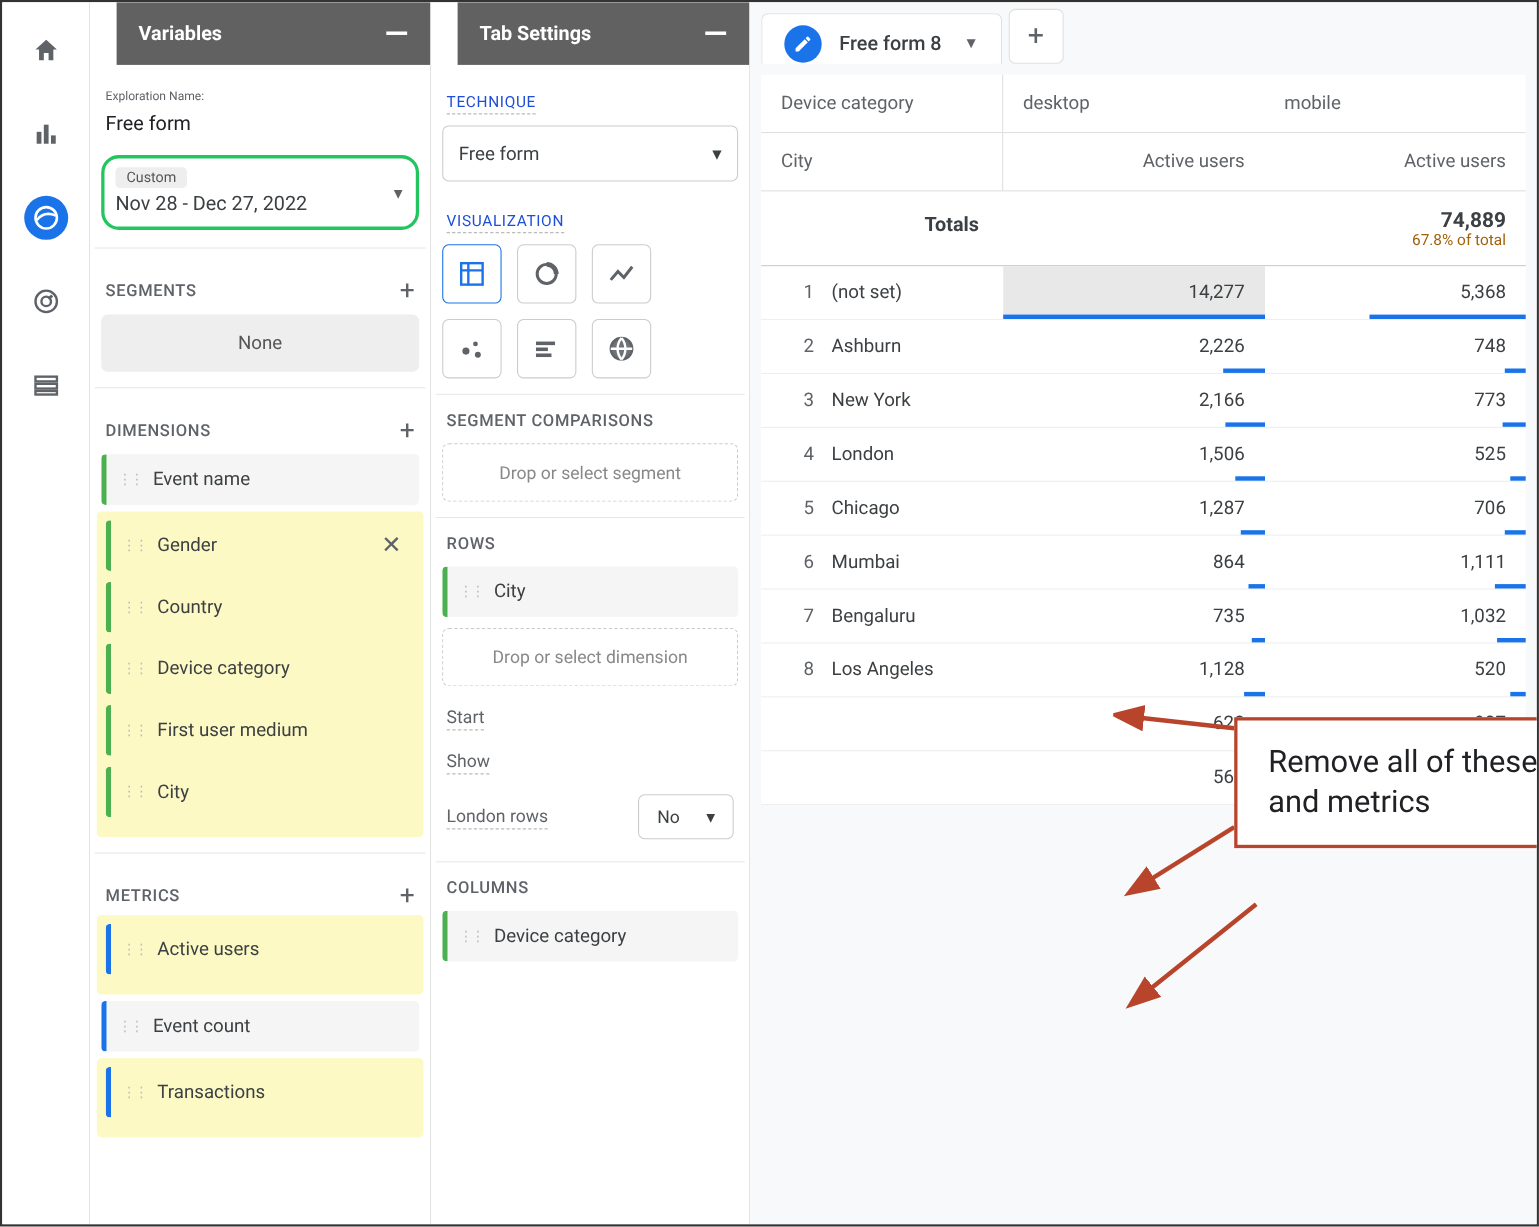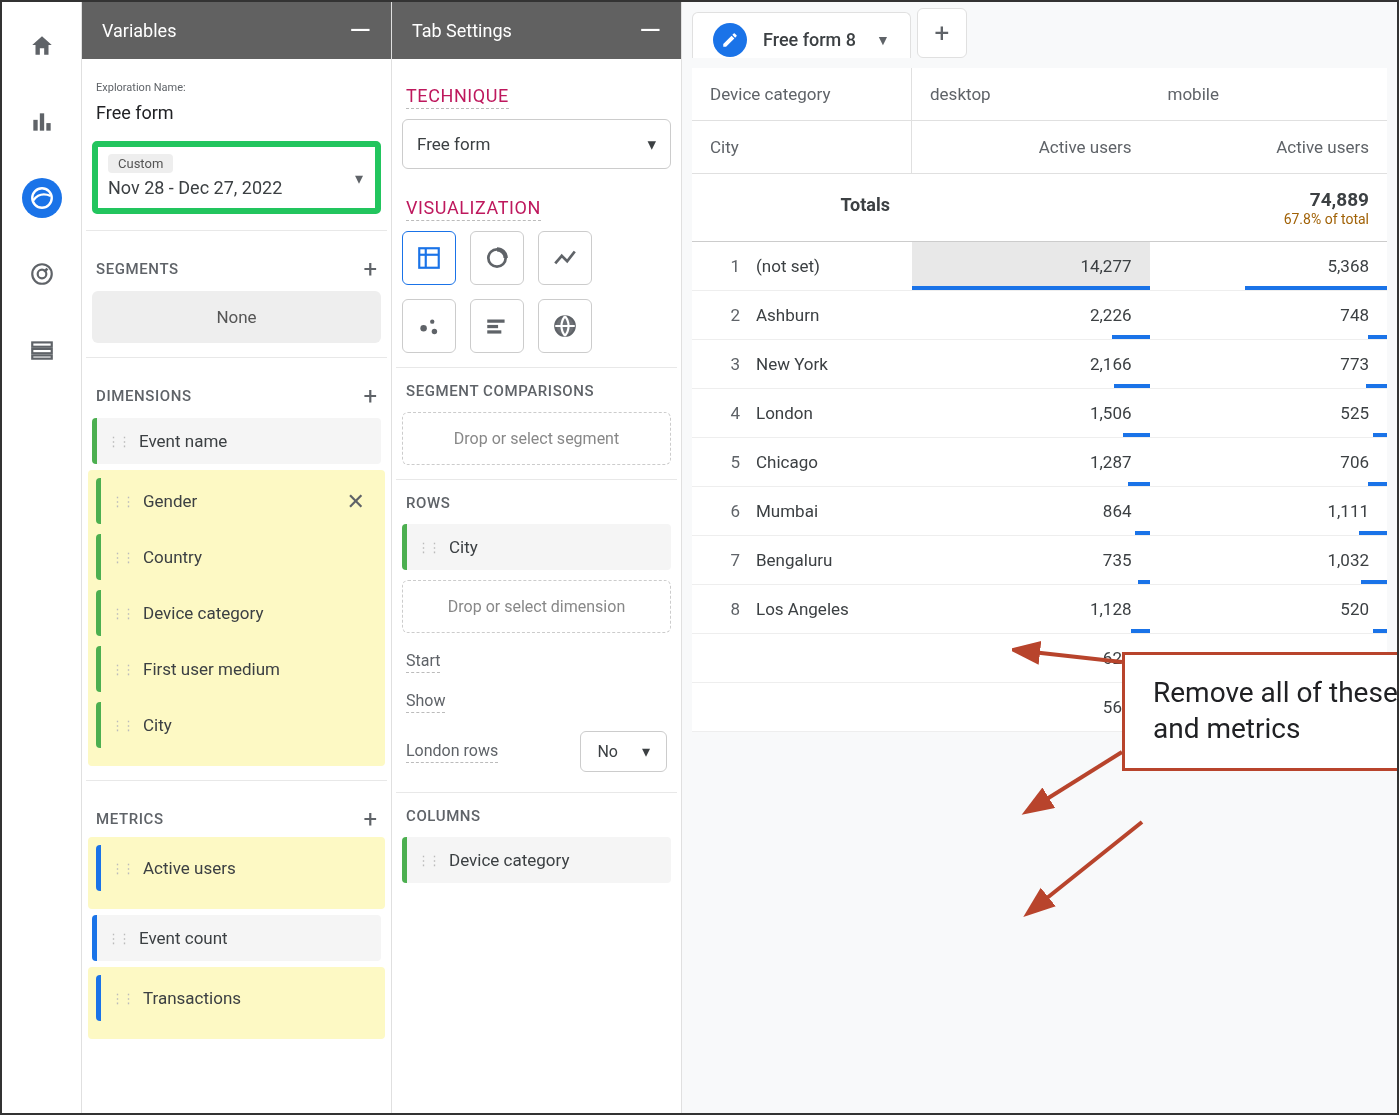--- a/index.html
+++ b/index.html
@@ -9,49 +9,49 @@
 
 .nav-rail { width: 80px; background: #fff; border-right: 1px solid #e0e0e0; display: flex; flex-direction: column; align-items: center; padding-top: 24px; gap: 36px; }
 .nav-icon { width: 40px; height: 40px; display: flex; align-items: center; justify-content: center; color: #5f6368; border-radius: 50%; }
 .nav-icon.active { background: #1a73e8; color: #fff; }
 .nav-icon svg { width: 26px; height: 26px; }
 
 
 .panel { background: #fff; border-right: 1px solid #e0e0e0; display: flex; flex-direction: column; }
 .panel.variables { width: 310px; }
 .panel.tabsettings { width: 290px; }
-.panel-header { background: #616161; color: #fff; padding: 18px 20px; display: flex; justify-content: space-between; align-items: center; font-size: 18px; font-weight: 400; }
+.panel-header { background: #616161; color: #fff; padding: 18px 20px; display: flex; justify-content: space-between; align-items: center; font-size: 18px; font-weight: 700; margin-left: 24px; }
 .panel-body { padding: 18px 10px; overflow-y: auto; flex: 1; }
 .minimize-icon { font-size: 28px; line-height: 10px; cursor: pointer; }
 
 .field-label { font-size: 11px; color: #5f6368; margin: 4px 0 8px 4px; }
 .field-value { font-size: 18px; color: #202124; margin: 0 0 18px 4px; }
 
-.date-chip { border: 6px solid #22c55e; border-radius: 5px; padding: 6px 10px 10px 10px; margin-bottom: 16px; position: relative; }
+.date-chip { border: 3px solid #22c55e; border-radius: 16px; padding: 6px 10px 10px 10px; margin-bottom: 16px; position: relative; }
 .chip-tag { font-size: 13px; background: #eee; padding: 2px 10px; border-radius: 4px; display: inline-block; color: #555; }
 .chip-val { font-size: 18px; color: #3c4043; margin-top: 4px; }
 .chip-arrow { position: absolute; right: 12px; top: 50%; transform: translateY(-50%); color: #5f6368; }
 
 .section-header { display: flex; justify-content: space-between; align-items: center; padding: 10px 4px 8px 4px; }
 .section-title { font-size: 15px; letter-spacing: 0.6px; color: #5f6368; font-weight: 500; }
 .add-btn { font-size: 24px; color: #5f6368; cursor: pointer; }
 
 .none-chip { background: #eee; text-align: center; padding: 16px; border-radius: 6px; color: #555; font-size: 17px; }
 
 .ruler { border: none; border-top: 1px solid #e8e8e8; margin: 14px -6px; }
 
 .dim-chip { display: flex; align-items: center; height: 46px; background: #f5f5f5; border-radius: 4px; margin-bottom: 10px; border-left: 5px solid #4caf50; padding: 0 10px; position: relative; }
 .dim-chip.metric-chip { border-left-color: #1a73e8; }
 .drag-handle { color: #bbb; margin-right: 10px; letter-spacing: -2px; font-size: 13px; }
 .chip-label { font-size: 17px; color: #3c4043; }
 .remove-x { position: absolute; right: 12px; font-size: 22px; color: #5f6368; }
 .highlight-group { background: #fdf9c4; padding: 8px; border-radius: 4px; margin: -4px -4px 6px -4px; }
 
 
-.dotted-label { font-size: 18px; letter-spacing: 0.6px; color: #be185d; border-bottom: 1px dashed #bbb; display: inline-block; padding-bottom: 2px; margin: 8px 0 10px 4px; }
+.dotted-label { font-size: 14px; letter-spacing: 0.6px; color: #1d4ed8; border-bottom: 1px dashed #bbb; display: inline-block; padding-bottom: 2px; margin: 8px 0 10px 4px; }
 .select-box { border: 1px solid #ccc; border-radius: 6px; padding: 14px 14px; display: flex; justify-content: space-between; align-items: center; font-size: 17px; color: #3c4043; margin-bottom: 20px; }
 .viz-row { display: flex; gap: 14px; margin-bottom: 14px; }
 .viz-btn { width: 54px; height: 54px; border: 1px solid #ccc; border-radius: 6px; display: flex; align-items: center; justify-content: center; color: #5f6368; }
 .viz-btn.selected { border-color: #1a73e8; color: #1a73e8; }
 .drop-zone { border: 1px dashed #ccc; border-radius: 6px; padding: 16px; text-align: center; color: #888; font-size: 16px; margin-bottom: 12px; }
 .row-setting { display: flex; align-items: center; justify-content: space-between; padding: 6px 4px; margin: 6px 0; }
 .row-setting .lbl { font-size: 16px; color: #5f6368; border-bottom: 1px dashed #bbb; padding-bottom: 2px; }
 .mini-select { border: 1px solid #ccc; border-radius: 6px; padding: 10px 16px; display: flex; align-items: center; gap: 24px; font-size: 16px; color: #3c4043; }
 
 

